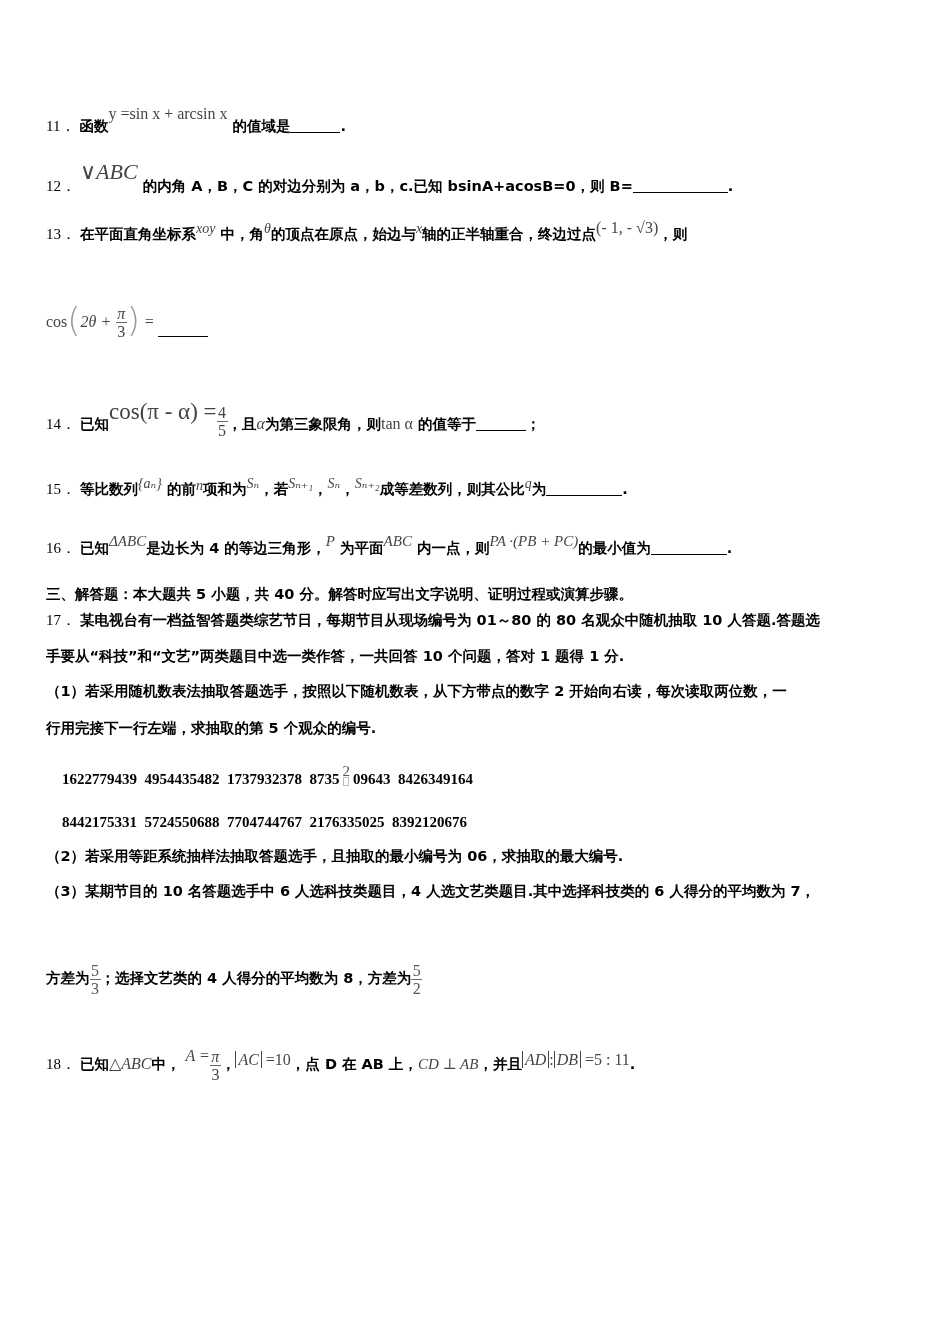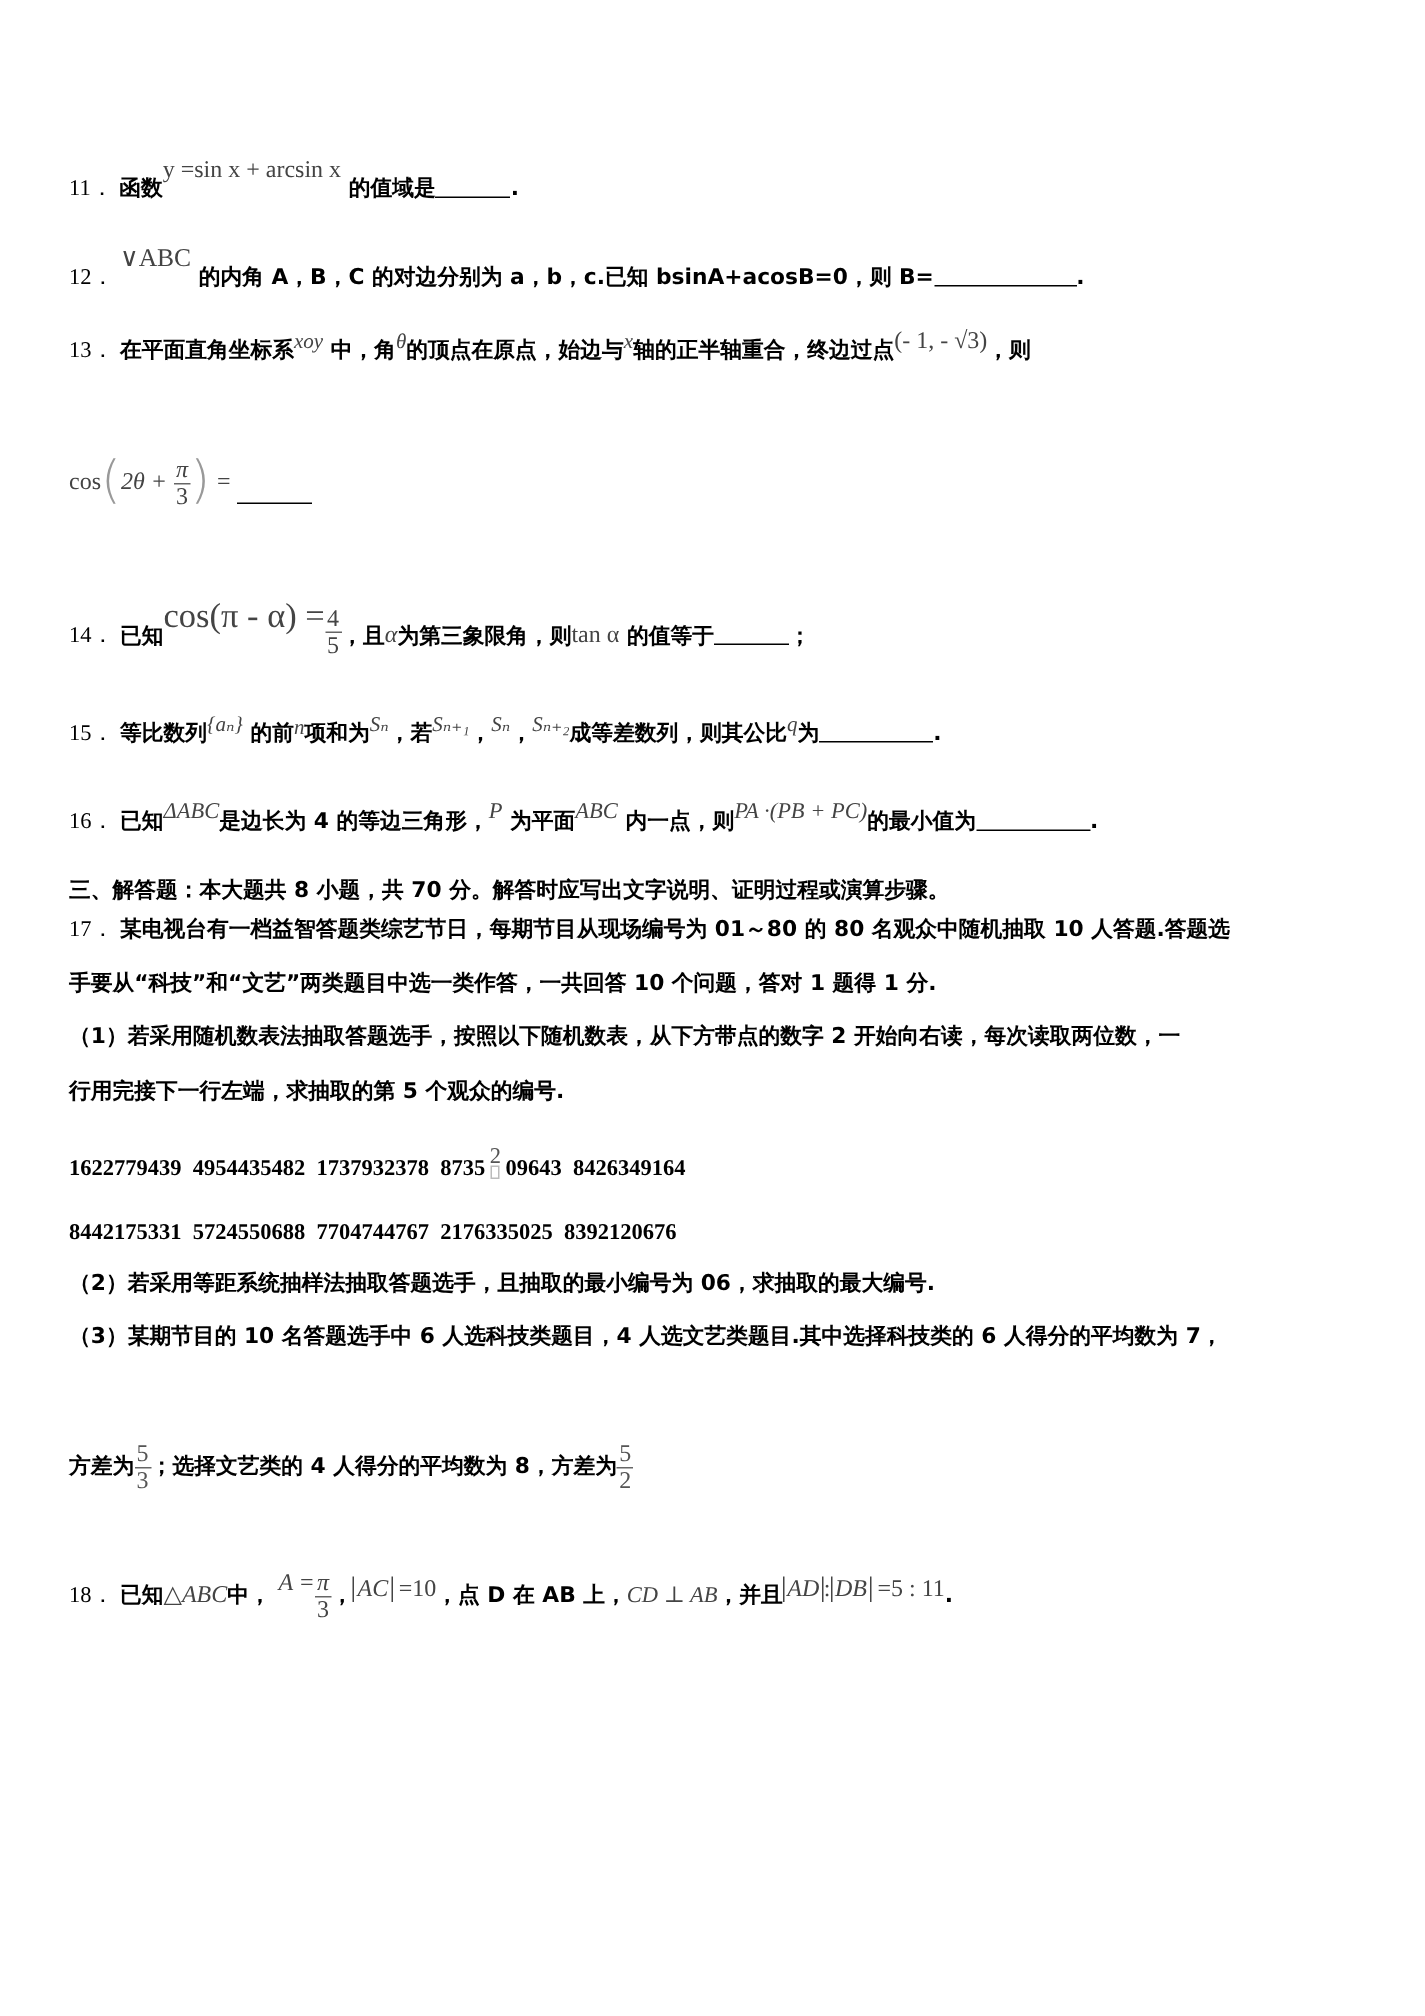--- a/index.html
+++ b/index.html
@@ -17,35 +17,35 @@
   .math {
     font-family: "Liberation Serif", "DejaVu Serif", serif;
     font-weight: normal; color: #444; font-size: 16px;
     position: relative; display: inline-block;
   }
   .math.up { top: -12px; }
   .blank { display: inline-block; border-bottom: 1.5px solid #000; height: 14px; vertical-align: -2px; }
   .frac { display: inline-flex; flex-direction: column; align-items: center; vertical-align: middle; line-height: 17px; }
   .frac .bar { border-top: 1px solid #666; width: 11px; }
   .bigparen { font-size: 34px; font-weight: 100; color: #999; vertical-align: middle; position: relative; top: -3px; }
-  .seq { font-family: "Liberation Serif", serif; font-size: 15px; }
+  .seq { font-family: "Liberation Serif", serif; font-size: 15px; margin-left: 16px; }
   .dotnum { display: inline-flex; flex-direction: column; align-items: center; line-height: 12px; vertical-align: 8px; margin: 0 3px; }
   .dotnum .n { font-family: "Liberation Serif", serif; font-weight: normal; color: #555; font-size: 15px; }
   .dotnum .d { width: 4px; height: 7px; border: 1px solid #bbb; }
   .abs { border-left: 1px solid #444; border-right: 1px solid #444; padding: 0 2px; }
 </style>
 </head>
 <body>
 
 <div class="line" style="top:116px">
   <span class="num">11．</span><span>函数</span><span class="math up">y =sin x + arcsin x</span> <span>的值域是</span><span class="blank" style="width:50px"></span><span>.</span>
 </div>
 
 <div class="line" style="top:174px">
-  <span class="num">12．</span><span class="math up" style="font-size:17px">∨ABC</span> <span>的内角 A，B，C 的对边分别为 a，b，c.已知 bsinA+acosB=0，则 B=</span><span class="blank" style="width:95px"></span><span>.</span>
+  <span class="num">12．</span><span class="math up" style="font-style:italic;font-size:22px">∨ABC</span> <span>的内角 A，B，C 的对边分别为 a，b，c.已知 bsinA+acosB=0，则 B=</span><span class="blank" style="width:95px"></span><span>.</span>
 </div>
 
 <div class="line" style="top:224px">
   <span class="num">13．</span><span>在平面直角坐标系</span><span class="math up" style="font-style:italic;font-size:14px;top:-6px">xoy</span> <span>中，角</span><span class="math up" style="font-style:italic;font-size:14px;top:-6px">θ</span><span>的顶点在原点，始边与</span><span class="math up" style="font-style:italic;font-size:14px;top:-6px">x</span><span>轴的正半轴重合，终边过点</span><span class="math up" style="top:-6px">(- 1, - √3)</span><span>，则</span>
 </div>
 <div class="line" style="top:305px;font-weight:normal">
   <span class="math">cos</span><span class="bigparen">(</span><span class="math" style="font-style:italic">2θ +</span>
   <span class="frac math">
       <span style="font-style:italic">π</span>
       <span class="bar"></span>
@@ -62,21 +62,21 @@
 </div>
 
 <div class="line" style="top:479px">
   <span class="num">15．</span><span>等比数列</span><span class="math up" style="font-style:italic;font-size:14px;top:-6px">{aₙ}</span> <span>的前</span><span class="math up" style="font-style:italic;font-size:14px;top:-4px">n</span><span>项和为</span><span class="math up" style="font-style:italic;font-size:14px;top:-6px">Sₙ</span><span>，若</span><span class="math up" style="font-style:italic;font-size:14px;top:-6px">Sₙ₊₁</span><span>，</span><span class="math up" style="font-style:italic;font-size:14px;top:-6px">Sₙ</span><span>，</span><span class="math up" style="font-style:italic;font-size:14px;top:-6px">Sₙ₊₂</span><span>成等差数列，则其公比</span><span class="math up" style="font-style:italic;font-size:14px;top:-6px">q</span><span>为</span><span class="blank" style="width:76px"></span><span>.</span>
 </div>
 
 <div class="line" style="top:538px">
   <span class="num">16．</span><span>已知</span><span class="math up" style="font-style:italic;font-size:15px;top:-7px">ΔABC</span><span>是边长为 4 的等边三角形，</span><span class="math up" style="font-style:italic;font-size:15px;top:-7px">P</span> <span>为平面</span><span class="math up" style="font-style:italic;font-size:15px;top:-7px">ABC</span> <span>内一点，则</span><span class="math up" style="font-style:italic;font-size:15px;top:-7px">PA ·(PB + PC)</span><span>的最小值为</span><span class="blank" style="width:76px"></span><span>.</span>
 </div>
 
-<div class="line" style="top:584px;font-weight:normal;font-family:'DejaVu Sans',sans-serif;font-weight:bold">三、解答题：本大题共 8 小题，共 70 分。解答时应写出文字说明、证明过程或演算步骤。</div>
+<div class="line" style="top:584px;font-weight:normal;font-family:'DejaVu Sans',sans-serif;font-weight:bold">三、解答题：本大题共 5 小题，共 40 分。解答时应写出文字说明、证明过程或演算步骤。</div>
 
 <div class="line" style="top:610px">
   <span class="num">17．</span><span>某电视台有一档益智答题类综艺节日，每期节目从现场编号为 01～80 的 80 名观众中随机抽取 10 人答题.答题选</span>
 </div>
 <div class="line" style="top:646px">手要从“科技”和“文艺”两类题目中选一类作答，一共回答 10 个问题，答对 1 题得 1 分.</div>
 <div class="line" style="top:681px">（1）若采用随机数表法抽取答题选手，按照以下随机数表，从下方带点的数字 2 开始向右读，每次读取两位数，一</div>
 <div class="line" style="top:718px">行用完接下一行左端，求抽取的第 5 个观众的编号.</div>
 <div class="line seq" style="top:765px;white-space:pre"><span>1622779439  4954435482  1737932378  8735</span><span class="dotnum"><span class="n">2</span><span class="d"></span></span><span>09643  8426349164</span></div>
 <div class="line seq" style="top:812px;white-space:pre">8442175331  5724550688  7704744767  2176335025  8392120676</div>
 <div class="line" style="top:846px">（2）若采用等距系统抽样法抽取答题选手，且抽取的最小编号为 06，求抽取的最大编号.</div>

